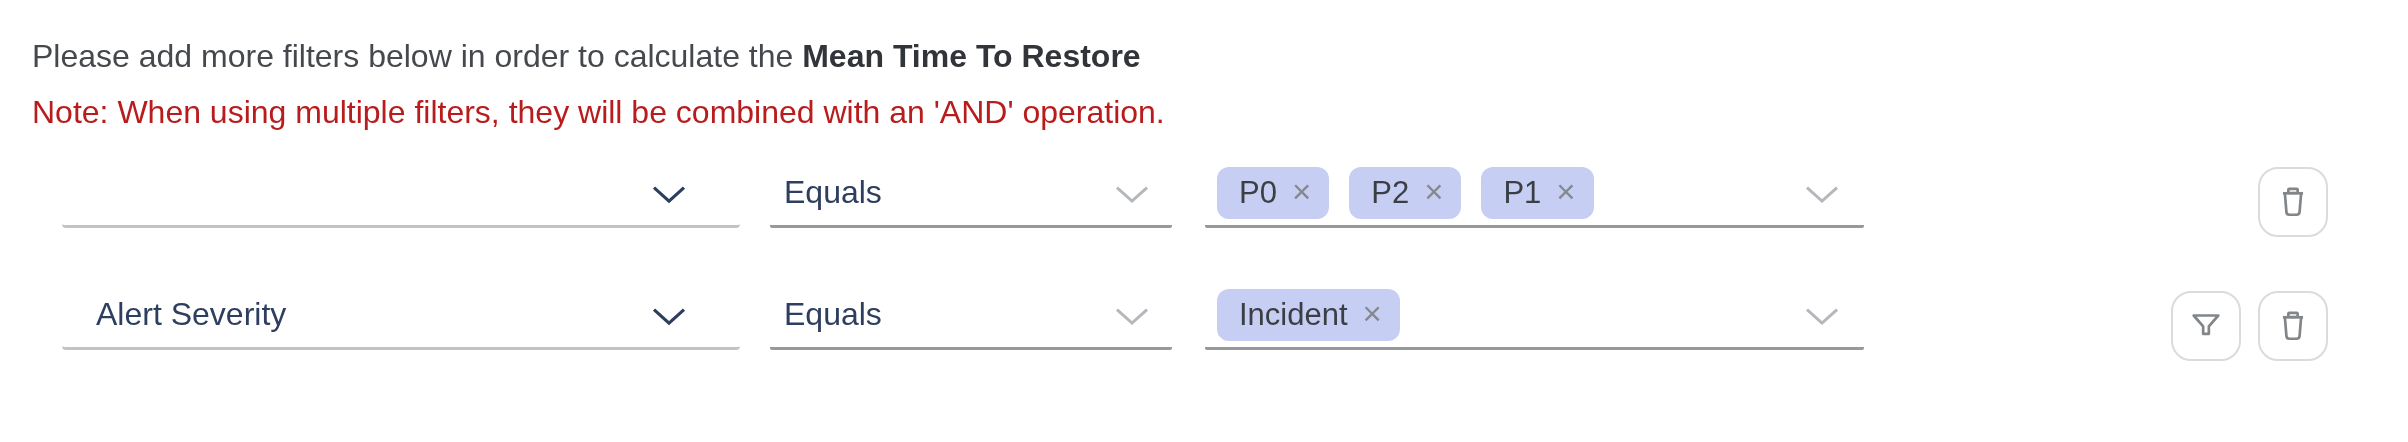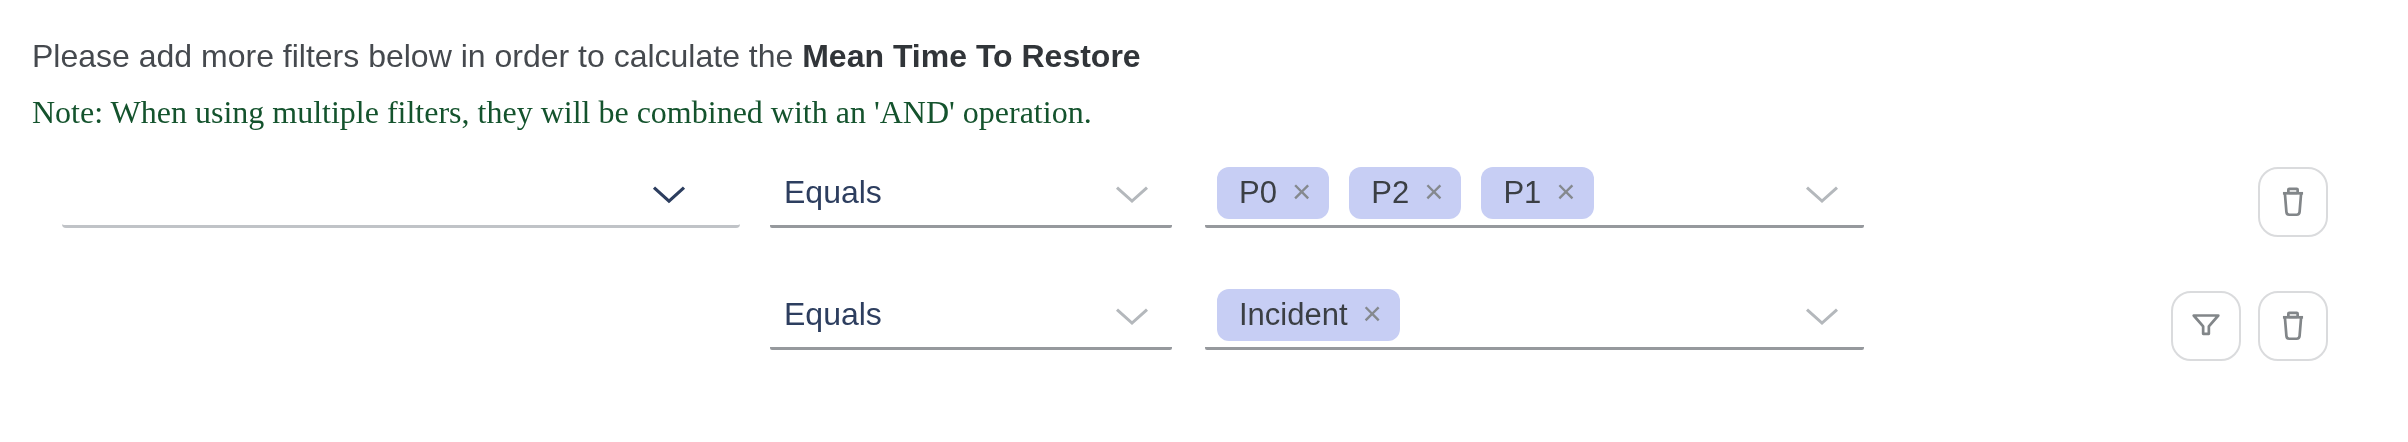--- a/index.html
+++ b/index.html
@@ -30,23 +30,22 @@
   .header-line .bold {
     font-weight: 700;
     color: #313539;
   }
   .note-line {
     position: absolute;
     left: 32px;
     top: 90px;
     font-size: 32px;
     line-height: 44px;
-    color: #14532d;
-    white-space: nowrap;
-    font-family: Liberation Serif, serif;
+    color: #b91c1c;
+    white-space: nowrap;
   }
 
   
   .field {
     position: absolute;
     height: 68px;
     display: flex;
     align-items: center;
     box-sizing: border-box;
     cursor: pointer;
@@ -169,20 +168,26 @@
   <button class="icon-btn btn-trash-1">
     <svg width="36" height="36" viewBox="0 0 24 24">
       <g fill="none" stroke="#828689" stroke-width="1.8" stroke-linejoin="round">
         <rect x="8.9" y="3.2" width="6.2" height="2.8" rx="0.6"></rect>
         <path d="M5.3 6.2 H18.7"></path>
         <path d="M6.6 6.2 L7.6 18.6 C7.7 19.7 8.55 20.5 9.6 20.5 H14.4 C15.45 20.5 16.3 19.7 16.4 18.6 L17.4 6.2"></path>
       </g>
     </svg>
   </button>
 
+  <div class="field row2 col-field ul-light">
+    <span class="field-label">Alert Severity</span>
+    <svg class="chevron" viewBox="0 0 36 20">
+      <polyline points="3,3 18,16.5 33,3" fill="none" stroke="#2d3e5f" stroke-width="3.2"></polyline>
+    </svg>
+  </div>
 
   <div class="field row2 col-operator ul-dark">
     <span class="field-label">Equals</span>
     <svg class="chevron" viewBox="0 0 36 20">
       <polyline points="3,3 18,16.5 33,3" fill="none" stroke="#b4b8bc" stroke-width="3"></polyline>
     </svg>
   </div>
 
   <div class="field row2 col-values ul-dark">
     <div class="pills">

